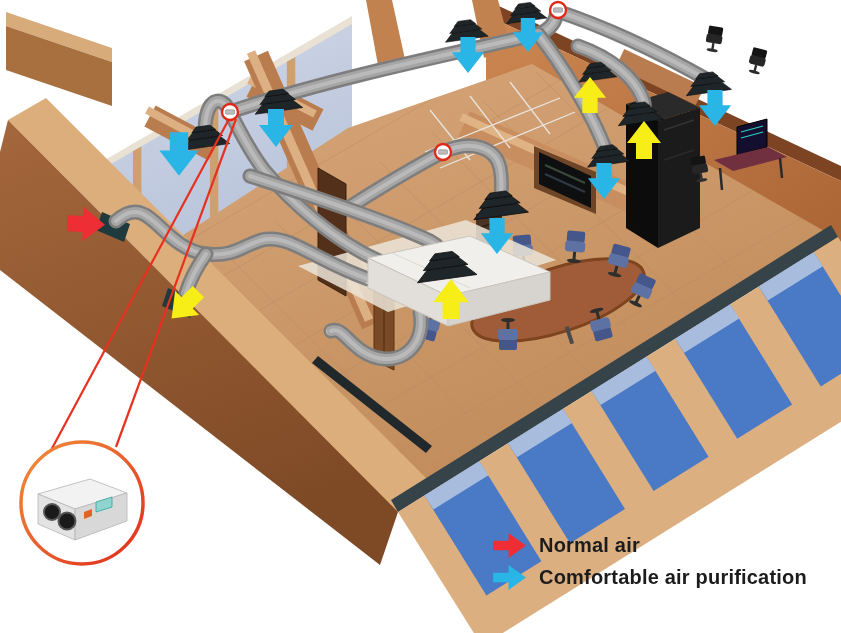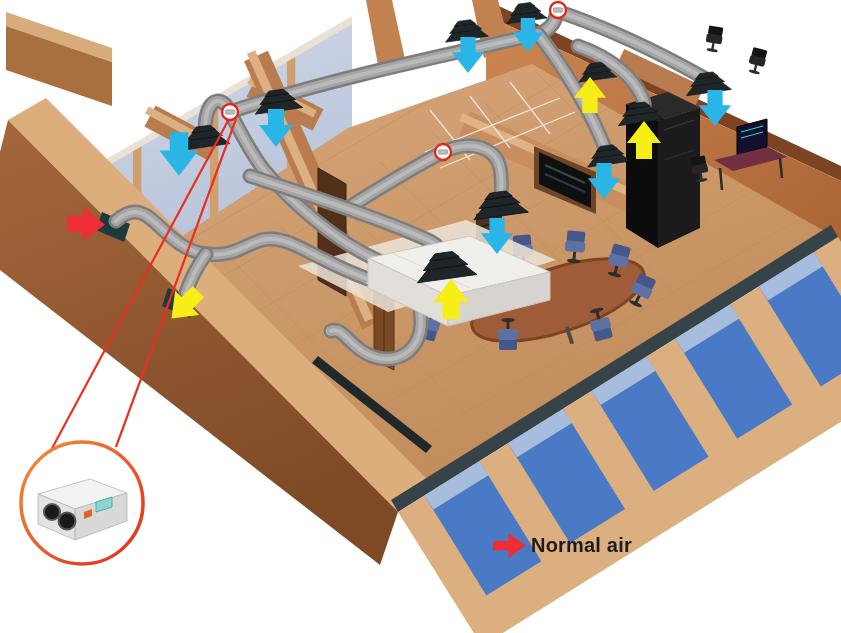--- a/index.html
+++ b/index.html
@@ -1,20 +1,20 @@
 <!DOCTYPE html>
 <html><head>
 <meta charset="utf-8">
 <style>
   html,body{margin:0;padding:0;background:#ffffff;}
   body{width:841px;height:633px;overflow:hidden;font-family:"Liberation Sans",sans-serif;}
   .stage{position:relative;width:841px;height:633px;background:#ffffff;}
   .stage svg.scene{position:absolute;left:0;top:0;}
   .legend{position:absolute;left:492px;top:531px;display:flex;flex-direction:column;gap:3px;}
-  .legend-item{display:flex;align-items:center;gap:4px;height:29px;text-align:right;}
+  .legend-item{display:flex;align-items:center;gap:12px;height:29px;text-align:right;}
   .legend-arrow{width:35px;height:27px;flex:0 0 auto;}
   .legend-label{font-size:20px;font-weight:600;color:#1c1c1c;letter-spacing:0.2px;white-space:nowrap;}
 </style>
 </head>
 <body>
 
 <div class="stage">
 
 <svg class="scene" width="841" height="633" viewBox="0 0 841 633">
   <defs>
@@ -396,15 +396,21 @@
   </g>
 </svg>
 
 <div class="legend">
   <div class="legend-item">
     <svg class="legend-arrow" viewBox="0 0 36 28">
       <path d="M1,9 h16 v-8 l18,13 -18,13 v-8 h-16 z" fill="#ee2d35"></path>
     </svg>
     <span class="legend-label">Normal air</span>
   </div>
+  <div class="legend-item">
+    <svg class="legend-arrow" viewBox="0 0 36 28">
+      <path d="M1,9 h16 v-8 l18,13 -18,13 v-8 h-16 z" fill="#29b5e6"></path>
+    </svg>
+    <span class="legend-label">Comfortable air purification</span>
+  </div>
 </div>
 
 </div>
 
 </body></html>

